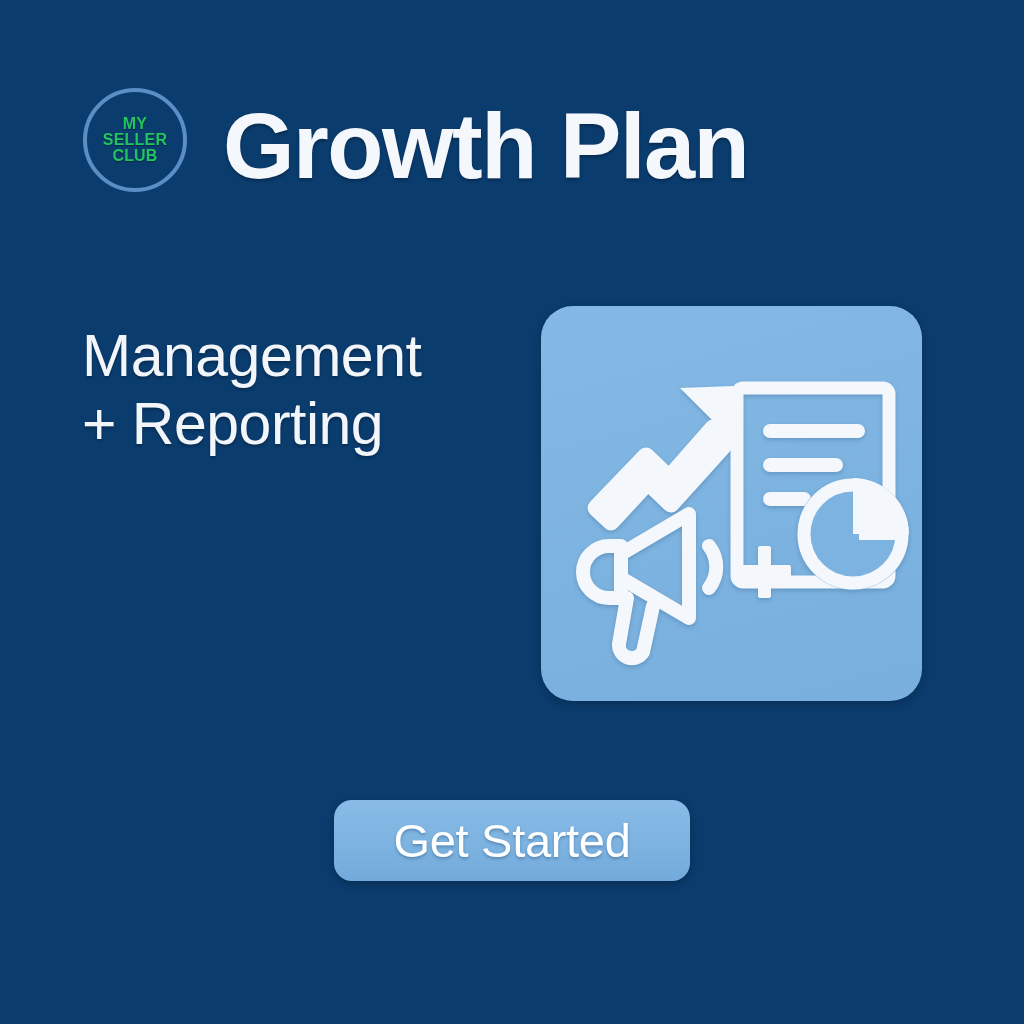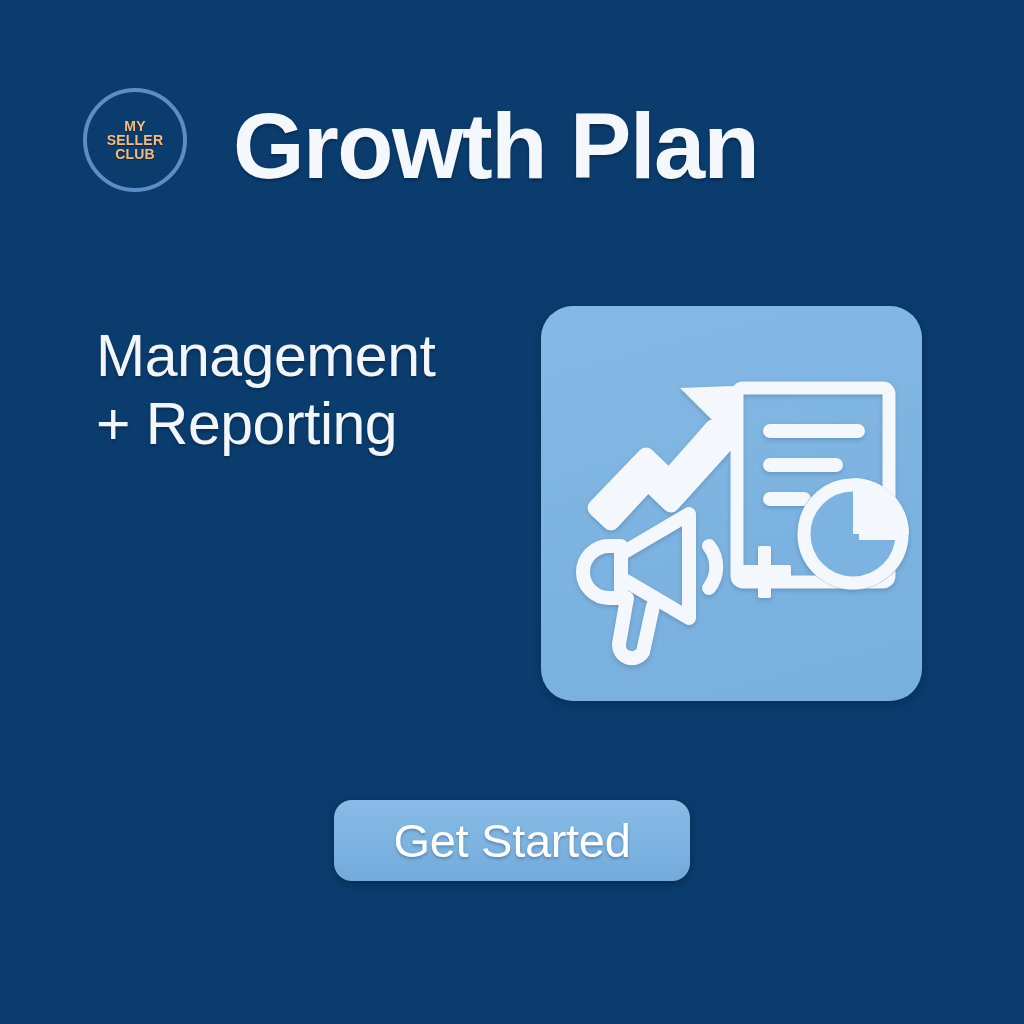--- a/index.html
+++ b/index.html
@@ -28,44 +28,44 @@
     border-radius: 50%;
     border: 4px solid #5b8ec4;
     box-sizing: border-box;
     display: flex;
     flex-direction: column;
     align-items: center;
     justify-content: center;
     line-height: 1.02;
   }
   .logo-line {
-    color: #fdba74;
+    color: #22c55e;
     font-weight: bold;
-    font-size: 14px;
+    font-size: 16px;
     letter-spacing: 0.2px;
     text-shadow: 0 1px 1px rgba(0,0,0,0.35);
   }
 
   .page-title {
     position: absolute;
-    left: 233px;
+    left: 223px;
     top: 100px;
     font-size: 92px;
     font-weight: bold;
     color: #f4f7fb;
     letter-spacing: -1.5px;
     line-height: 1;
     text-shadow: 0 2px 3px rgba(0,0,0,0.30);
     white-space: nowrap;
   }
 
   
   .feature-list {
     position: absolute;
-    left: 96px;
+    left: 82px;
     top: 322px;
     width: 420px;
   }
   .feature-line {
     font-size: 59px;
     color: #f2f6fa;
     line-height: 1.16;
     letter-spacing: -0.5px;
     white-space: nowrap;
     text-shadow: 0 2px 3px rgba(0,0,0,0.28);

